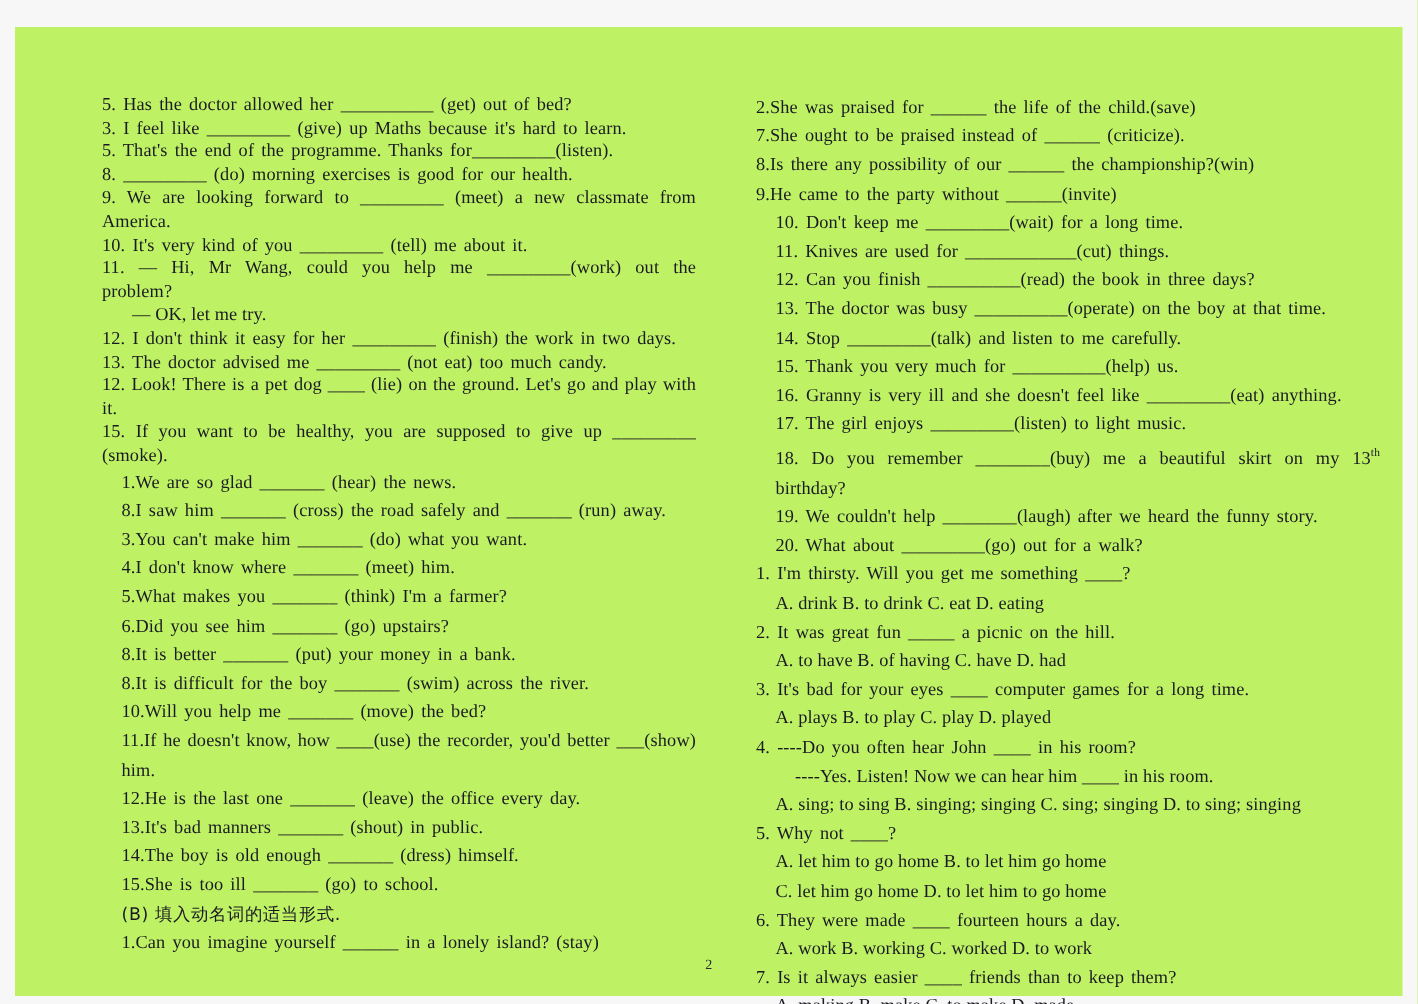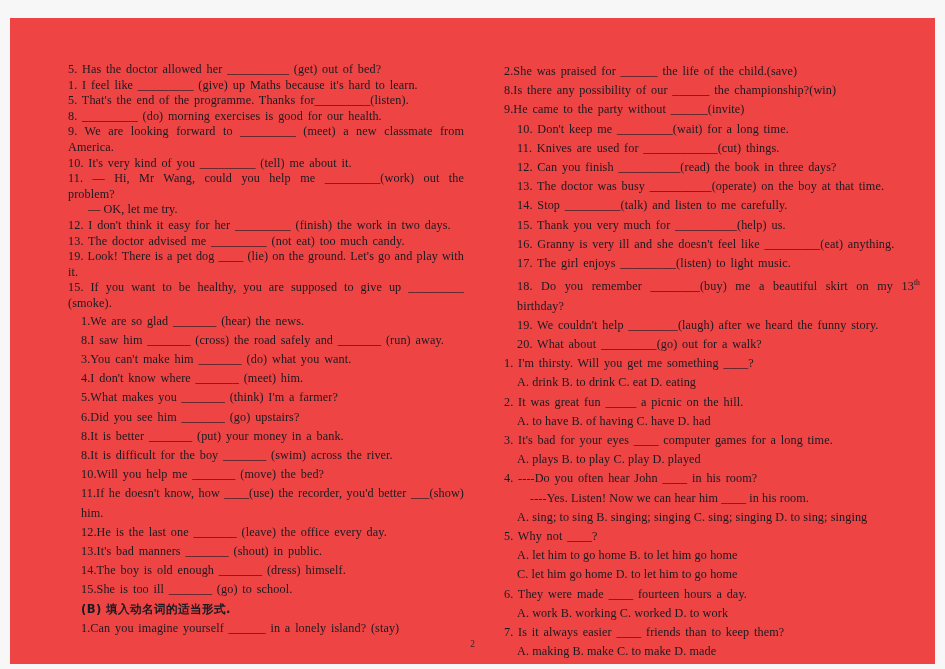--- a/index.html
+++ b/index.html
@@ -7,21 +7,21 @@
   body{
     width:945px;height:669px;
     background:#f7f7f7;
     font-family:"Liberation Serif","DejaVu Serif",serif;
     overflow:hidden;
   }
   #page{
     position:absolute;
     left:10px; top:18px;
     width:925px; height:646px;
-    background:#ef4444;
+    background:#bef264;
     box-sizing:border-box;
   }
   #cols{
     position:absolute;
     left:0; top:0; right:0; bottom:0;
     display:flex;
   }
   .col{
     box-sizing:border-box;
     width:462px;
@@ -47,21 +47,20 @@
   .line.sp{ line-height:19.2px; }     
   .line.ind{ padding-left:13px; }      
   .line.ind2{ padding-left:20px; }
   .line.ind3{ padding-left:26px; }
   .line.tight{ line-height:15.6px; }
 
   .cn{
     font-family:"DejaVu Sans","Liberation Sans",sans-serif;
     font-size:11.6px;
     letter-spacing:0.4px;
-    font-weight:bold;
   }
   sup{ font-size:7.6px; vertical-align:super; }
 
   #pageno{
     position:absolute;
     left:0; right:0;
     top:621px;
     text-align:center;
     font-size:9.4px;
     color:#2b2b33;
@@ -70,30 +69,30 @@
 </head>
 <body>
 
 <div id="page">
 
   <div id="cols">
 
     <div class="col col-left">
 
       <p class="line j tight">5. Has the doctor allowed her __________ (get) out of bed?</p>
-      <p class="line j tight">1. I feel like _________ (give) up Maths because it's hard to learn.</p>
+      <p class="line j tight">3. I feel like _________ (give) up Maths because it's hard to learn.</p>
       <p class="line j tight">5. That's the end of the programme. Thanks for_________(listen).</p>
       <p class="line j tight">8. _________ (do) morning exercises is good for our health.</p>
       <p class="line j3 tight">9. We are looking forward to _________ (meet) a new classmate from America.</p>
       <p class="line j tight">10. It's very kind of you _________ (tell) me about it.</p>
       <p class="line j tight">11. — Hi, Mr Wang, could you help me _________(work) out the problem?</p>
       <p class="line tight ind2">— OK, let me try.</p>
       <p class="line j tight">12. I don't think it easy for her _________ (finish) the work in two days.</p>
       <p class="line j tight">13. The doctor advised me _________ (not eat) too much candy.</p>
-      <p class="line j3 tight">19. Look! There is a pet dog ____ (lie) on the ground. Let's go and play with it.</p>
+      <p class="line j3 tight">12. Look! There is a pet dog ____ (lie) on the ground. Let's go and play with it.</p>
       <p class="line j3 tight">15. If you want to be healthy, you are supposed to give up _________ (smoke).</p>
 
       <p class="line j sp ind">1.We are so glad _______ (hear) the news.</p>
       <p class="line j sp ind">8.I saw him _______ (cross) the road safely and _______ (run) away.</p>
       <p class="line j sp ind">3.You can't make him _______ (do) what you want.</p>
       <p class="line j sp ind">4.I don't know where _______ (meet) him.</p>
       <p class="line j sp ind">5.What makes you _______ (think) I'm a farmer?</p>
       <p class="line j sp ind">6.Did you see him _______ (go) upstairs?</p>
       <p class="line j sp ind">8.It is better _______ (put) your money in a bank.</p>
       <p class="line j sp ind">8.It is difficult for the boy _______ (swim) across the river.</p>
@@ -106,20 +105,21 @@
 
       <p class="line cn sp ind">(B)  填入动名词的适当形式.</p>
 
       <p class="line j sp ind">1.Can you imagine yourself ______  in a lonely island? (stay)</p>
 
     </div>
 
     <div class="col col-right">
 
       <p class="line j sp">2.She was praised for ______ the life of the child.(save)</p>
+      <p class="line j sp">7.She ought to be praised instead of ______ (criticize).</p>
       <p class="line j sp">8.Is there any possibility of our ______  the championship?(win)</p>
       <p class="line j sp">9.He came to the party without ______(invite)</p>
       <p class="line j sp ind">10. Don't keep me _________(wait) for a long time.</p>
       <p class="line j sp ind">11. Knives are used for ____________(cut) things.</p>
       <p class="line j sp ind">12. Can you finish __________(read) the book in three days?</p>
       <p class="line j sp ind">13. The doctor was busy __________(operate) on the boy at that time.</p>
       <p class="line j sp ind">14. Stop _________(talk) and listen to me carefully.</p>
       <p class="line j sp ind">15. Thank you very much for __________(help) us.</p>
       <p class="line j sp ind">16. Granny is very ill and she doesn't feel like _________(eat) anything.</p>
       <p class="line j sp ind">17. The girl enjoys _________(listen) to light music.</p>

